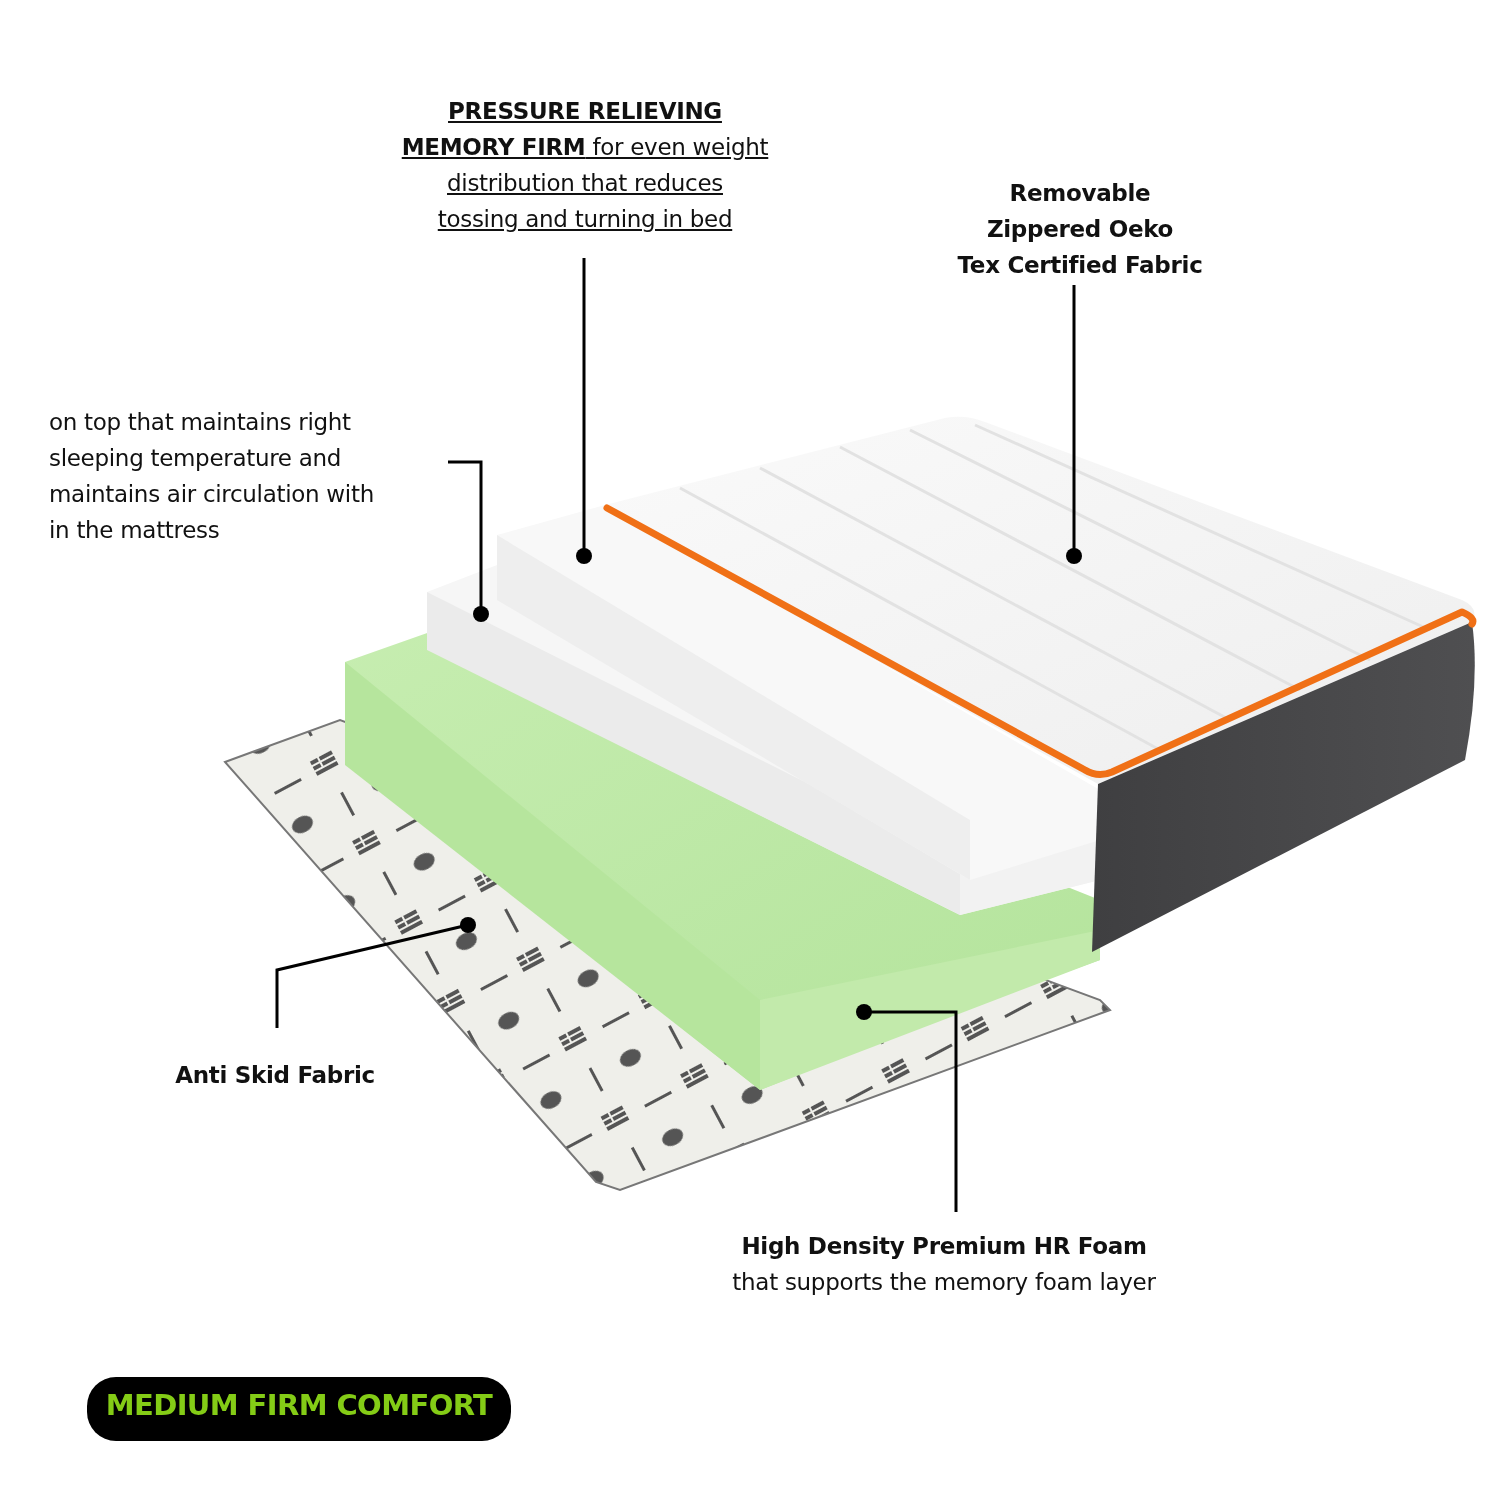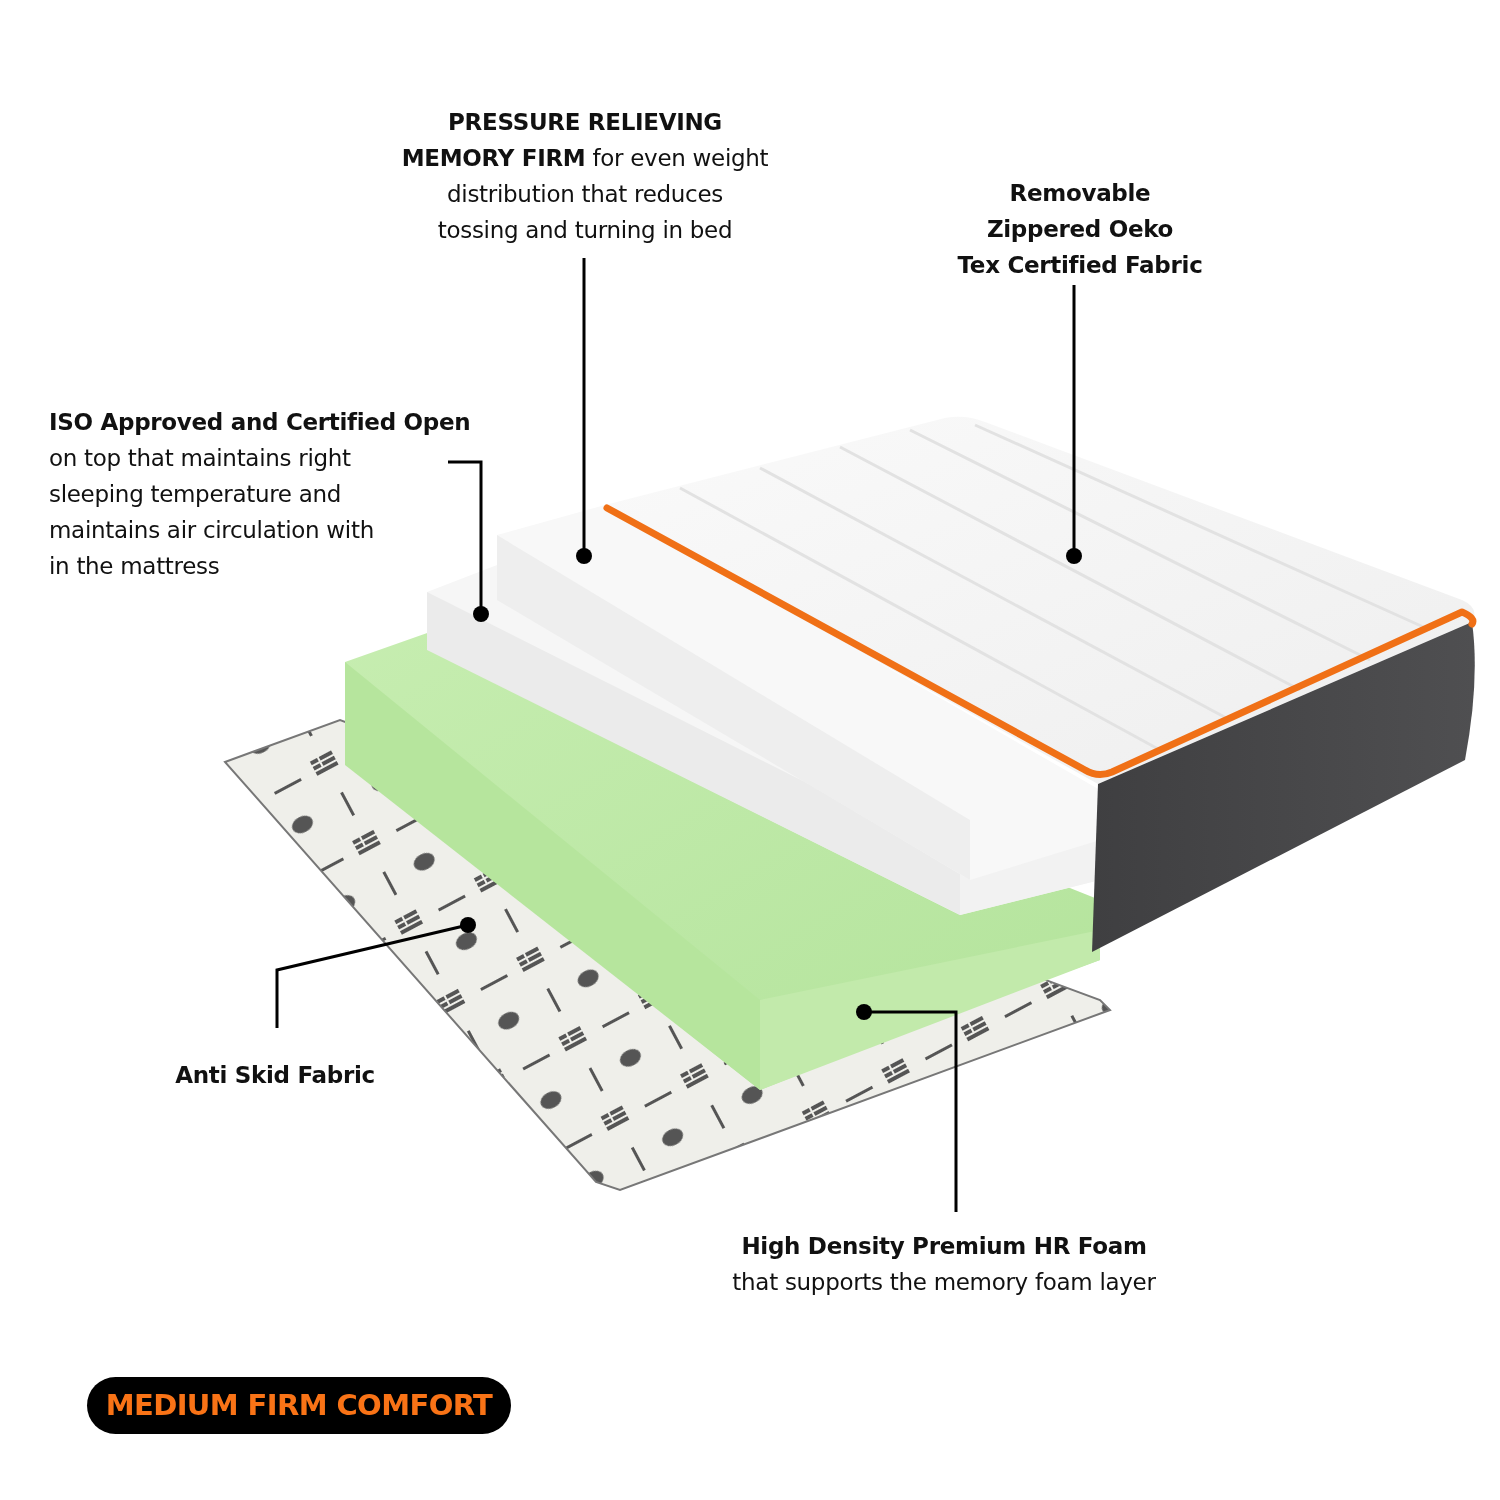--- a/index.html
+++ b/index.html
@@ -2,27 +2,27 @@
 <html><head>
   <meta charset="utf-8">
   <style>
     html, body { margin: 0; padding: 0; background: #ffffff; }
     body { width: 1500px; height: 1500px; position: relative; overflow: hidden;
            font-family: "DejaVu Sans", "Liberation Sans", sans-serif; color: #111111; }
     #illustration { position: absolute; left: 0; top: 0; width: 1500px; height: 1500px; }
     .callout { position: absolute; font-size: 23px; line-height: 36px; letter-spacing: -0.3px; }
     .callout b { font-weight: bold; }
     .center { text-align: center; }
-    #c-pressure { left: 360px; top: 104px; width: 450px; }
+    #c-pressure { left: 360px; top: 93px; width: 450px; text-decoration: underline; }
     #c-removable { left: 930px; top: 175px; width: 300px; }
     #c-iso { left: 49px; top: 404px; width: 430px; }
     #c-antiskid { left: 150px; top: 1045px; width: 250px; margin-top: 12px; }
     #c-hr { left: 689px; top: 1228px; width: 510px; }
-    .badge { position: absolute; left: 87px; top: 1377px; width: 424px; height: 57px;
-             background: #000000; border-radius: 29px; color: #f97316;
+    .badge { position: absolute; left: 87px; top: 1377px; width: 424px; height: 64px;
+             background: #000000; border-radius: 29px; color: #84cc16;
              font-size: 29px; font-weight: bold; line-height: 57px; text-align: center;
              letter-spacing: -0.6px; }
     .line { display: block; }
   </style>
 </head>
 <body>
 
 <svg id="illustration" viewBox="0 0 1500 1500" xmlns="http://www.w3.org/2000/svg">
   <defs>
     <pattern id="skidpat" patternUnits="userSpaceOnUse" width="90" height="90" patternTransform="rotate(-28)">
@@ -111,21 +111,20 @@
   <span class="line">tossing and turning in bed</span>
 </div>
 
 <div id="c-removable" class="callout center">
   <b class="line">Removable</b>
   <b class="line">Zippered Oeko</b>
   <b class="line">Tex Certified Fabric</b>
 </div>
 
 <div id="c-iso" class="callout">
-  <b class="line">ISO Approved and Certified Open</b>
   <span class="line">on top that maintains right</span>
   <span class="line">sleeping temperature and</span>
   <span class="line">maintains air circulation with</span>
   <span class="line">in the mattress</span>
 </div>
 
 <div id="c-antiskid" class="callout center">
   <b class="line">Anti Skid Fabric</b>
 </div>
 

